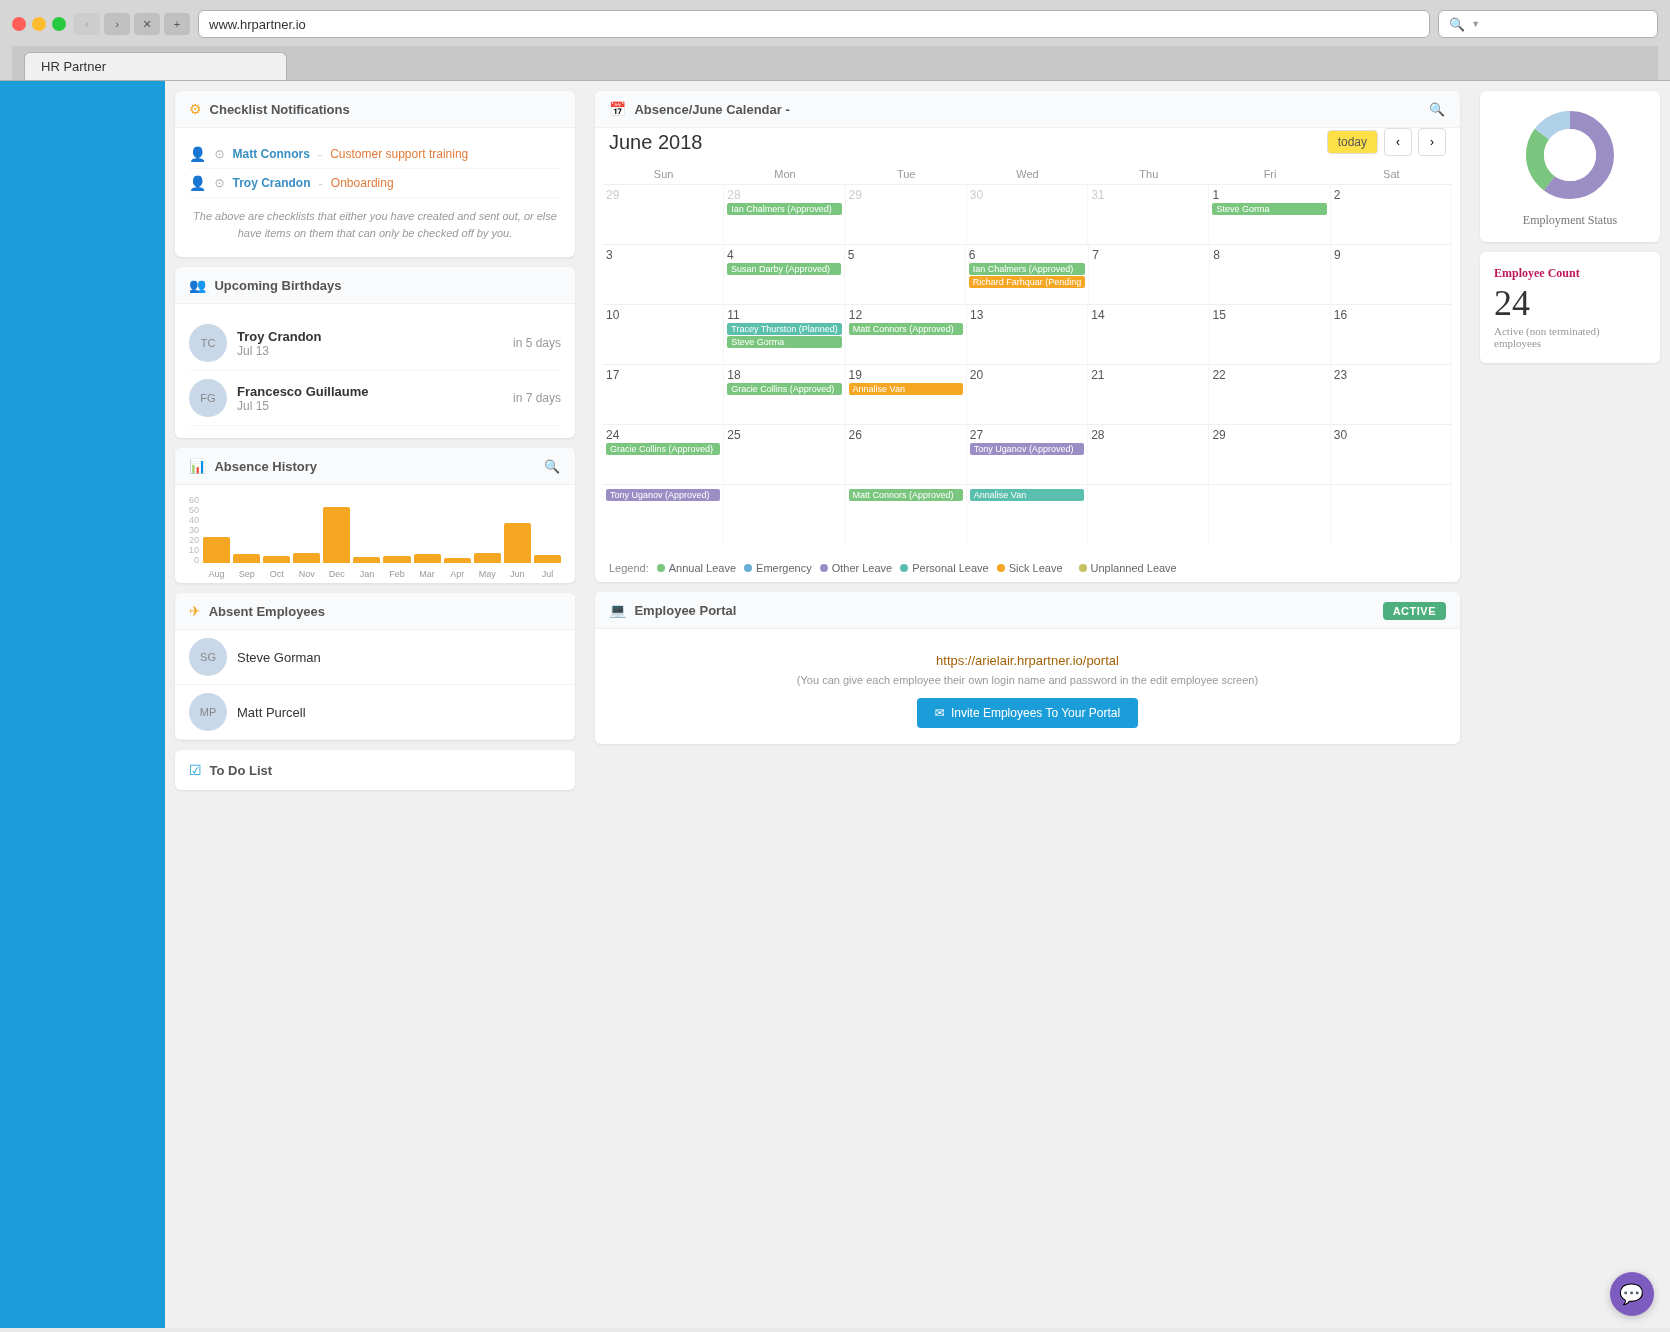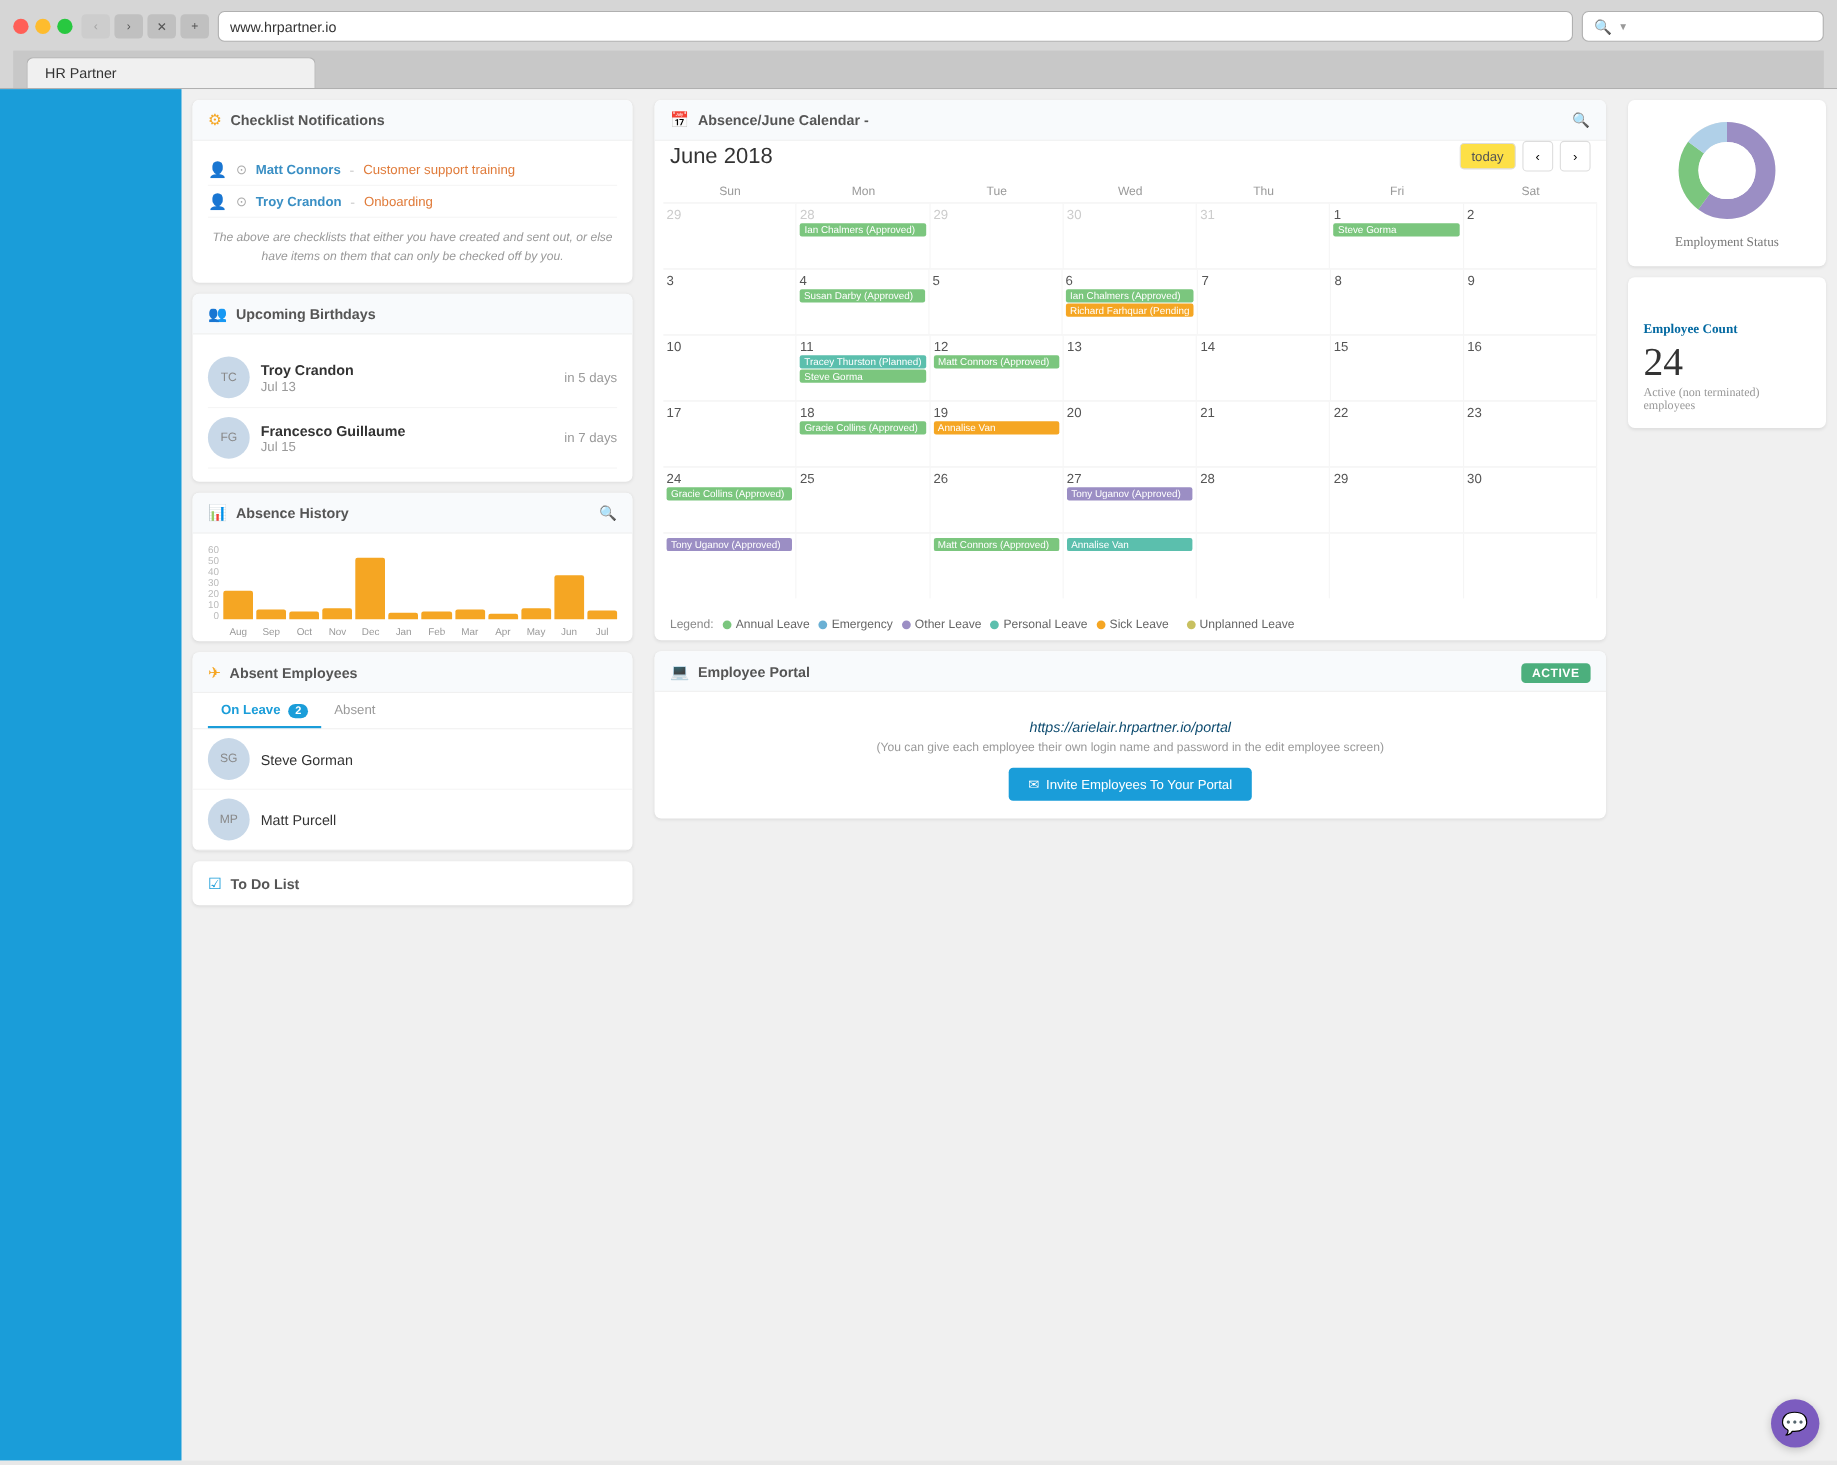--- a/index.html
+++ b/index.html
@@ -194,41 +194,41 @@
     .legend { display: flex; flex-wrap: wrap; gap: 8px; padding: 8px 14px; font-size: 11px; color: #666; }
     .legend-item { display: flex; align-items: center; gap: 4px; }
     .legend-dot { width: 8px; height: 8px; border-radius: 50%; }
 
     
     .portal-card .portal-active {
       background: #4caf7d; color: white; font-size: 11px; font-weight: 700;
       padding: 3px 10px; border-radius: 4px; letter-spacing: 0.5px;
     }
     .portal-body { padding: 16px; text-align: center; }
-    .portal-link { color: #0c4a6e; font-size: 13px; text-decoration: none; font-style: italic; }
+    .portal-link { color: #a16207; font-size: 13px; text-decoration: none; }
     .portal-note { font-size: 11px; color: #999; margin: 6px 0 12px; }
     .portal-btn {
       background: #1a9dd9; color: white; border: none; border-radius: 4px;
       padding: 8px 18px; font-size: 12px; cursor: pointer; display: inline-flex;
       align-items: center; gap: 6px;
     }
 
     
     .donut-container { display: flex; flex-direction: column; align-items: center; padding: 14px; }
     .donut-title { font-size: 12px; color: #777; margin-top: 8px; }
 
     .storage-widget { padding: 14px; }
     .storage-title { font-size: 12px; color: #888; margin-bottom: 6px; font-weight: 600; }
     .storage-pct { font-size: 24px; font-weight: 300; color: #333; }
     .storage-bar { height: 4px; background: #eee; border-radius: 2px; margin: 6px 0; }
     .storage-fill { height: 100%; background: #4caf7d; border-radius: 2px; }
     .storage-note { font-size: 11px; color: #999; }
 
     .employee-count-widget { padding: 14px; }
-    .ec-title { font-size: 12px; color: #0369a1; font-weight: 600; margin-bottom: 4px; margin-top: 26px; }
+    .ec-title { font-size: 12px; color: #be185d; font-weight: 600; margin-bottom: 4px; }
     .ec-number { font-size: 36px; font-weight: 300; color: #333; line-height: 1; }
     .ec-note { font-size: 11px; color: #999; margin-top: 4px; }
 
     
     .icon-yellow { color: #f5a623; }
     .icon-blue { color: #1a9dd9; }
 
     .section-icon { font-size: 14px; }
 
     
@@ -408,26 +408,20 @@
             </div>
           </div>
         </div>
       </div>
 
       <div class="card">
         <div class="card-header">
           <span class="section-icon icon-yellow">✈</span>
           <span class="card-header-title">Absent Employees</span>
         </div>
-        <div class="tabs-row">
-          <div class="tab-btn active">
-            On Leave <span class="badge">2</span>
-          </div>
-          <div class="tab-btn">Absent</div>
-        </div>
         <div class="absent-item">
           <div class="avatar">
             <span style="font-size:11px;color:#888">SG</span>
           </div>
           <span class="absent-name">Steve Gorman</span>
         </div>
         <div class="absent-item">
           <div class="avatar">
             <span style="font-size:11px;color:#888">MP</span>
           </div>

